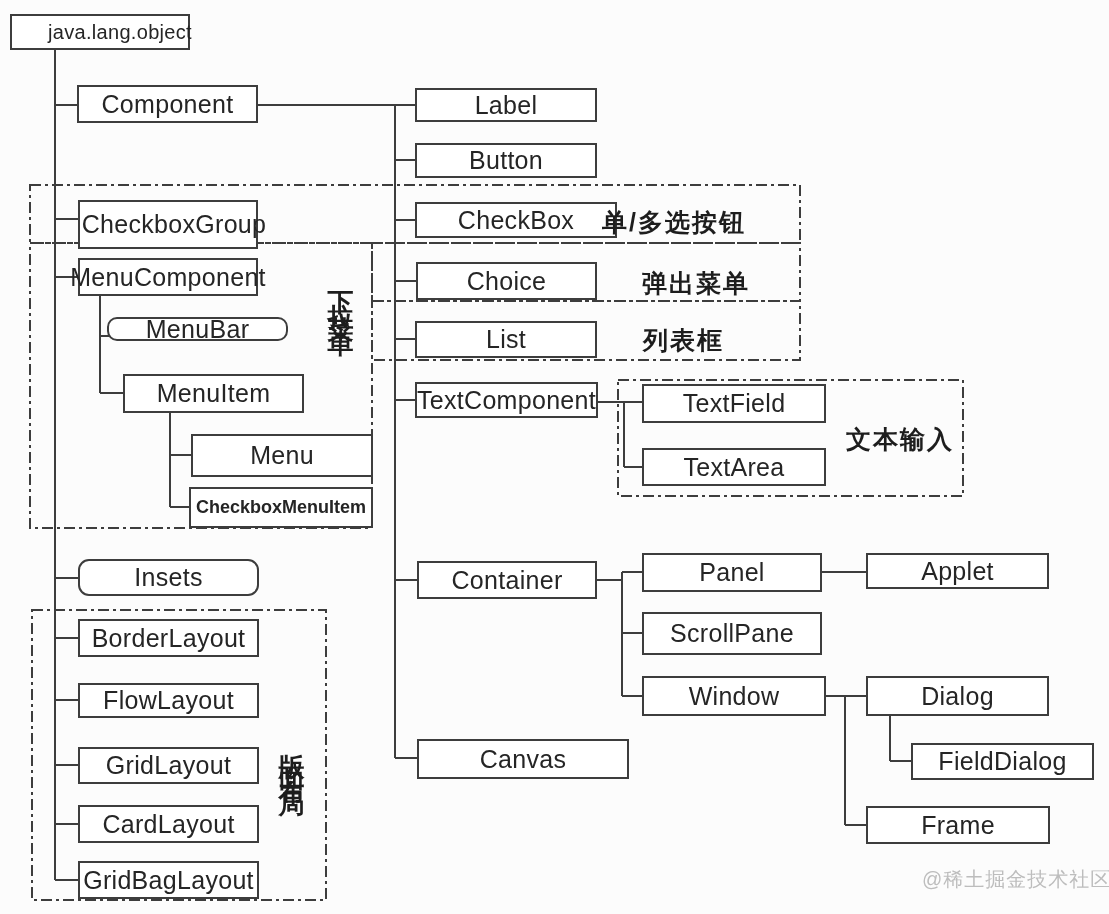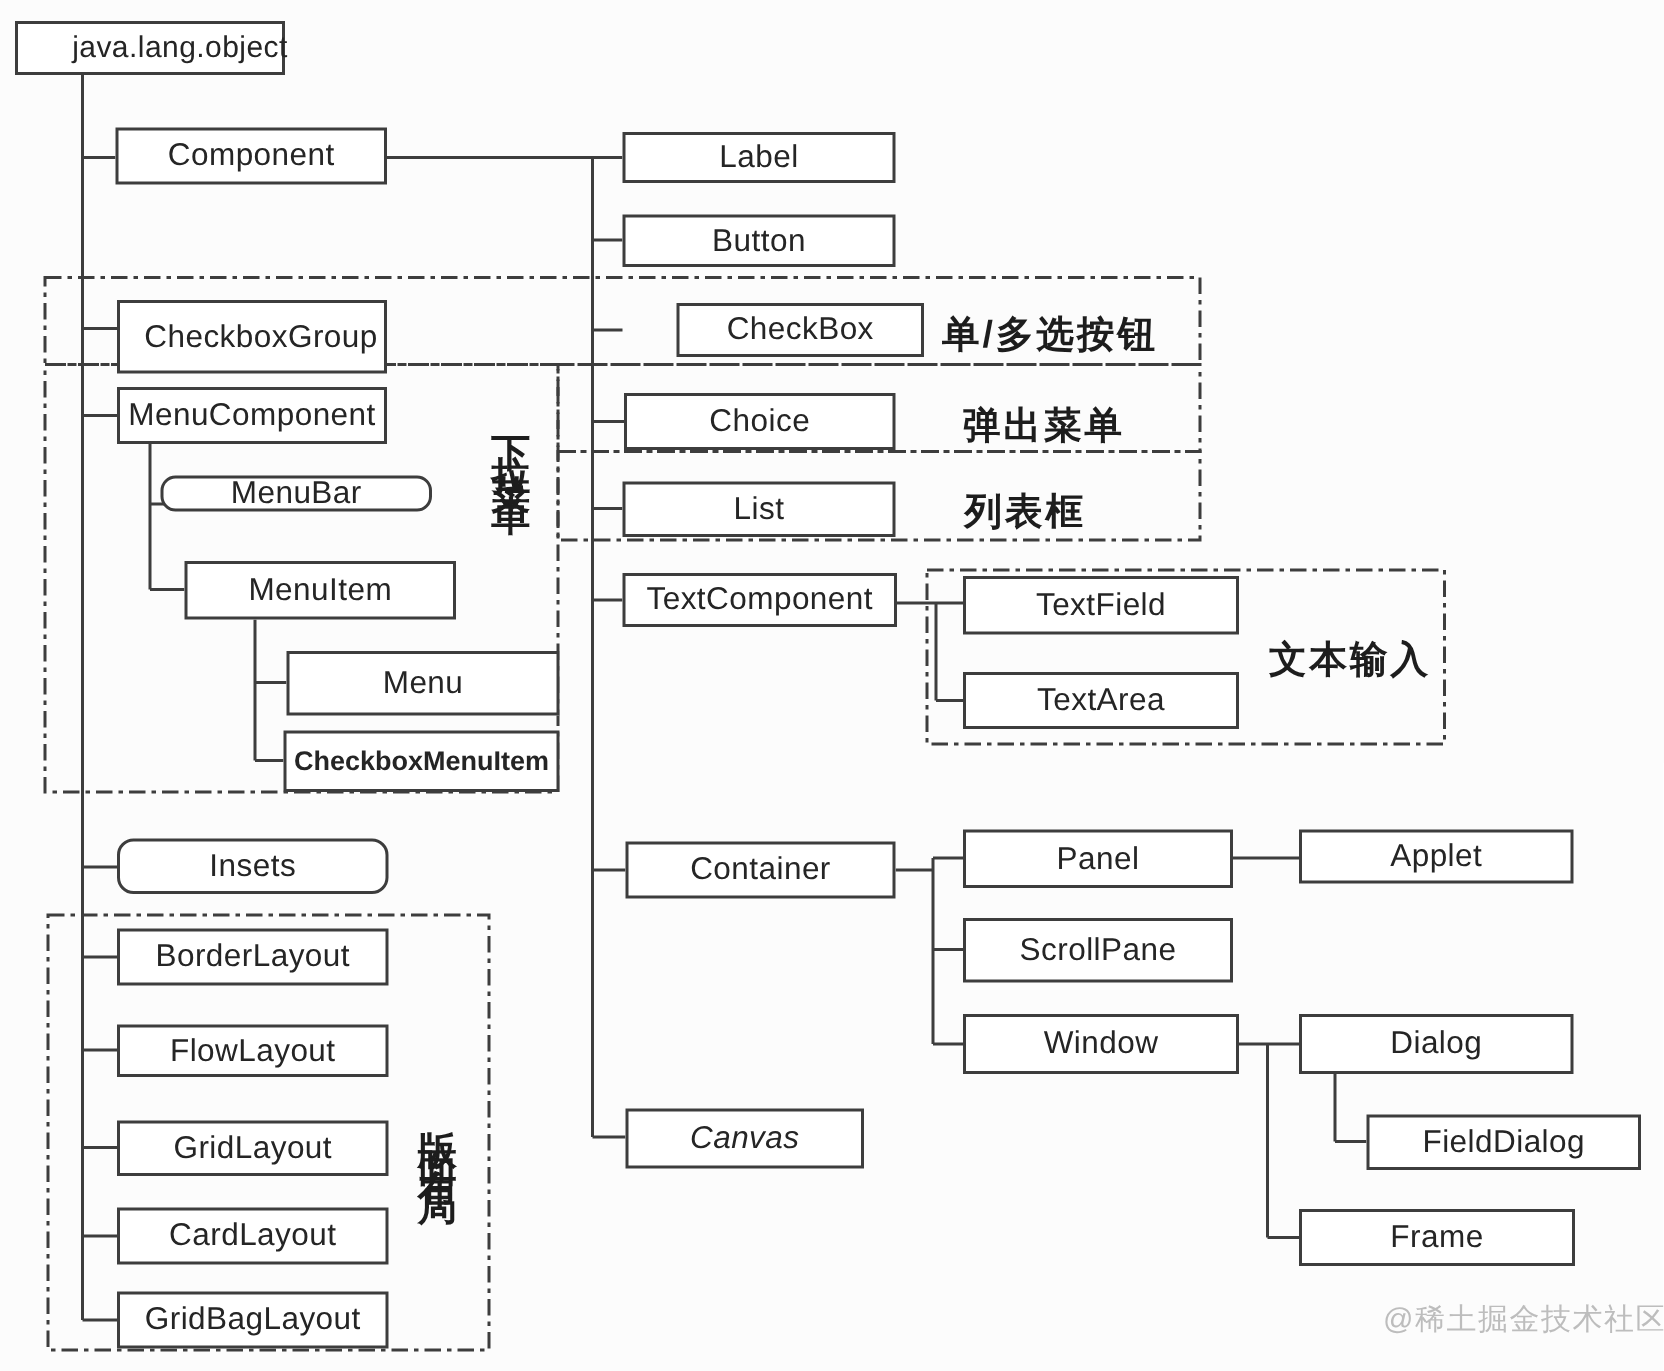--- a/index.html
+++ b/index.html
@@ -23,21 +23,21 @@
     height: 914px;
     z-index: 1;
   }
   .node {
     position: absolute;
     z-index: 2;
     box-sizing: border-box;
     background: #ffffff;
     border: 2px solid #3d3d3d;
     color: #252525;
-    font-size: 21px;
+    font-size: 25px;
     letter-spacing: 0.3px;
     display: flex;
     align-items: center;
     justify-content: center;
     white-space: nowrap;
   }
   .node.small { font-size: 18px; letter-spacing: 0px; }
   .note {
     position: absolute;
     z-index: 2;
@@ -94,38 +94,38 @@
   <div class="node small" style="left:189px; top:487px; width:184px; height:41px;font-weight:bold;">CheckboxMenuItem</div>
   <div class="node" style="left:78px; top:559px; width:181px; height:37px;border-radius:11px;">Insets</div>
   <div class="node" style="left:78px; top:619px; width:181px; height:38px;">BorderLayout</div>
   <div class="node" style="left:78px; top:683px; width:181px; height:35px;">FlowLayout</div>
   <div class="node" style="left:78px; top:747px; width:181px; height:37px;">GridLayout</div>
   <div class="node" style="left:78px; top:805px; width:181px; height:38px;">CardLayout</div>
   <div class="node" style="left:78px; top:861px; width:181px; height:38px;">GridBagLayout</div>
 
   <div class="node" style="left:415px; top:88px; width:182px; height:34px;">Label</div>
   <div class="node" style="left:415px; top:143px; width:182px; height:35px;">Button</div>
-  <div class="node" style="left:415px; top:202px; width:165px; height:36px;margin-left:36px;">CheckBox</div>
+  <div class="node" style="left:415px; top:202px; width:202px; height:36px;">CheckBox</div>
   <div class="node" style="left:416px; top:262px; width:181px; height:38px;">Choice</div>
   <div class="node" style="left:415px; top:321px; width:182px; height:37px;">List</div>
   <div class="node" style="left:415px; top:382px; width:183px; height:36px;">TextComponent</div>
   <div class="node" style="left:642px; top:384px; width:184px; height:39px;">TextField</div>
   <div class="node" style="left:642px; top:448px; width:184px; height:38px;text-align:right;">TextArea</div>
   <div class="node" style="left:417px; top:561px; width:180px; height:38px;">Container</div>
-  <div class="node" style="left:417px; top:739px; width:159px; height:40px;font-style:italic;">Canvas</div>
+  <div class="node" style="left:417px; top:739px; width:212px; height:40px;">Canvas</div>
 
   <div class="node" style="left:642px; top:553px; width:180px; height:39px;">Panel</div>
   <div class="node" style="left:866px; top:553px; width:183px; height:36px;">Applet</div>
   <div class="node" style="left:642px; top:612px; width:180px; height:43px;">ScrollPane</div>
   <div class="node" style="left:642px; top:676px; width:184px; height:40px;">Window</div>
   <div class="node" style="left:866px; top:676px; width:183px; height:40px;">Dialog</div>
   <div class="node" style="left:911px; top:743px; width:183px; height:37px;">FieldDialog</div>
   <div class="node" style="left:866px; top:806px; width:184px; height:38px;">Frame</div>
 
-  <div class="note" style="left:628px; top:206px;">单/多选按钮</div>
+  <div class="note" style="left:602px; top:206px;">单/多选按钮</div>
   <div class="note" style="left:642px; top:267px;">弹出菜单</div>
   <div class="note" style="left:643px; top:324px;">列表框</div>
   <div class="note" style="left:846px; top:423px;">文本输入</div>
   <div class="note vertical" style="left:324px; top:270px; font-size:26px;">下拉菜单</div>
   <div class="note vertical" style="left:275px; top:733px; font-size:26px;">版面布局</div>
 
   <div class="watermark" style="left:922px; top:866px;">@稀土掘金技术社区</div>
 
 </div>
 

